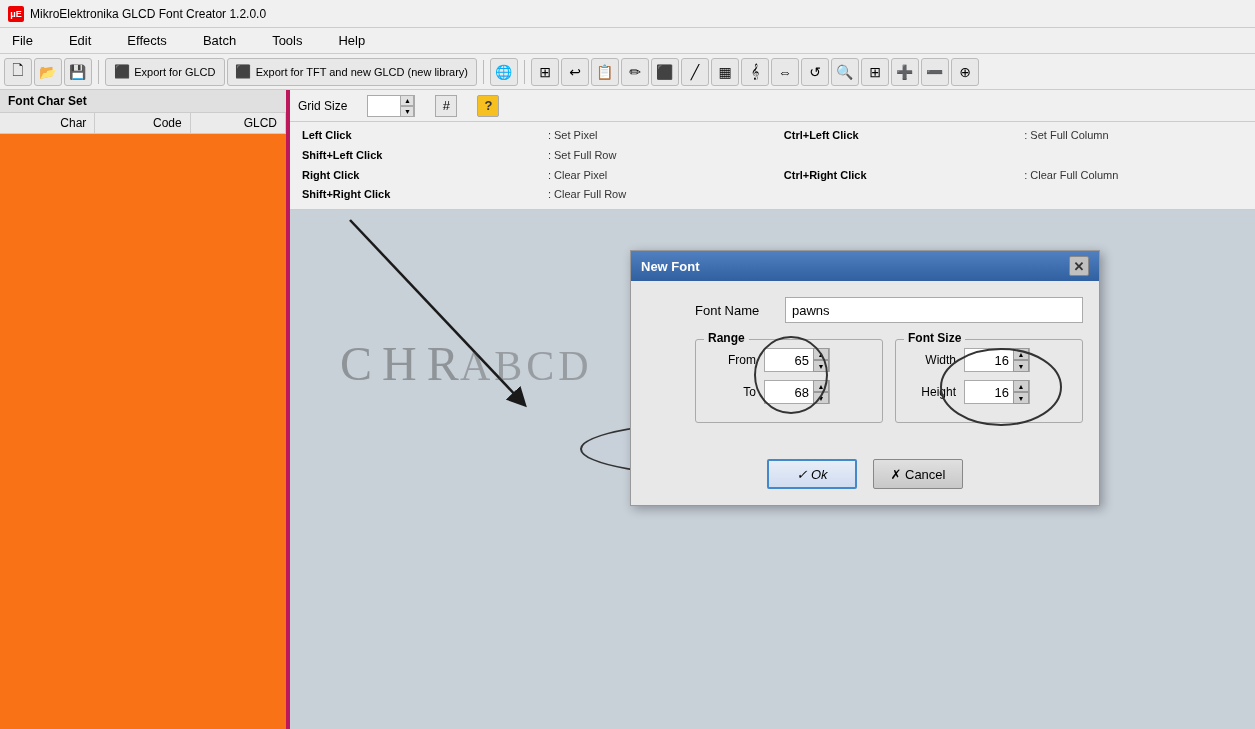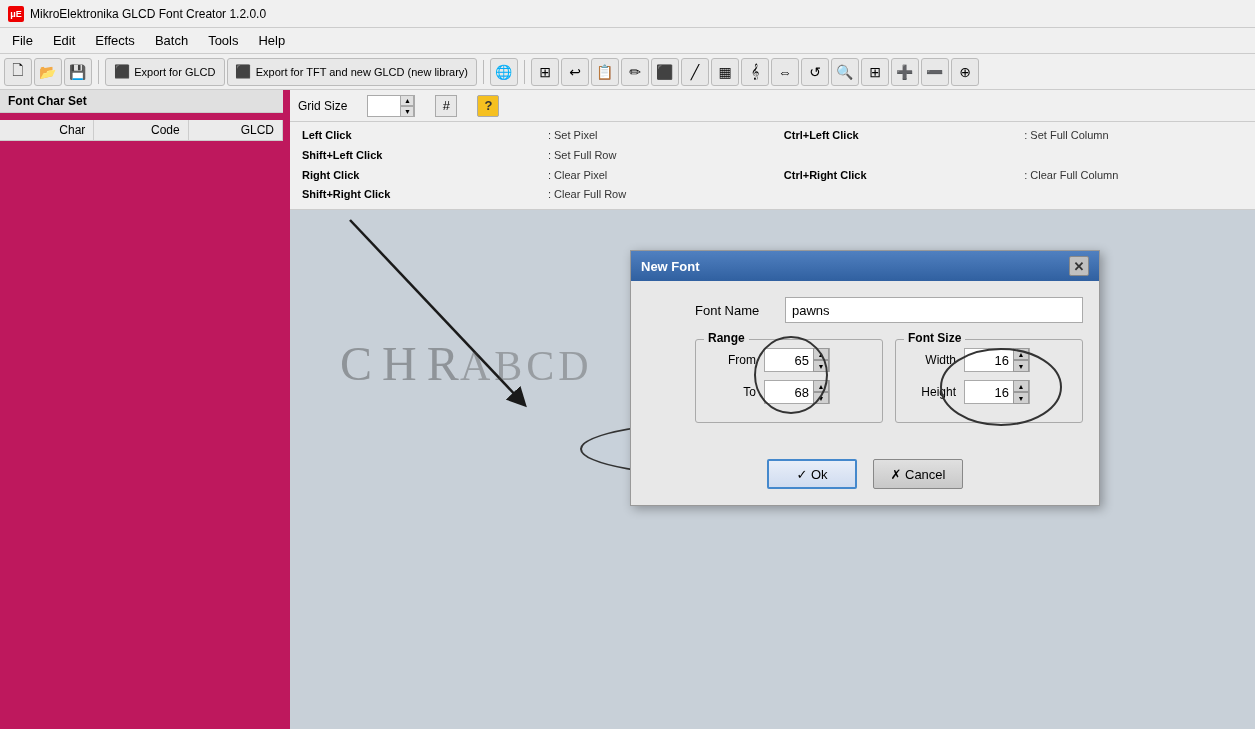--- a/index.html
+++ b/index.html
@@ -25,21 +25,21 @@
     }
 
     
     #menu-bar {
       background: #f0f0f0;
       height: 26px;
       display: flex;
       align-items: center;
       padding: 0 4px;
       border-bottom: 1px solid #ccc;
-      gap: 4px;
+      gap: 20px;
     }
     .menu-item {
       padding: 3px 8px;
       cursor: pointer;
       border-radius: 3px;
     }
 
     
     #toolbar {
       background: #f0f0f0;
@@ -77,25 +77,24 @@
 
     
     #main {
       display: flex;
       height: calc(729px - 28px - 26px - 36px);
     }
 
     
     #left-panel {
       width: 290px;
-      background: #be185d;
-      border-right: 7px solid #be185d;
+      background: #f97316;
+      border-right: 4px solid #be185d;
       display: flex;
       flex-direction: column;
-      gap: 7px;
     }
     #font-char-header {
       background: #e0e0e0;
       padding: 4px 8px;
       font-size: 12px;
       font-weight: bold;
       border-bottom: 1px solid #ccc;
     }
     #col-headers {
       display: flex;
@@ -347,20 +346,21 @@
       display: flex;
       align-items: center;
       justify-content: center;
       gap: 4px;
       border-radius: 2px;
     }
     .dialog-btn.ok-btn {
       border-color: #4488cc;
       background: linear-gradient(to bottom, #e8eef8, #d0dcf0);
       border: 2px solid #4488cc;
+      font-style: italic;
     }
     .dialog-btn.cancel-btn {
       border-color: #888;
     }
 
     
     .groupbox {
       border: 1px solid #aaa;
       border-radius: 3px;
       padding: 8px 10px 10px;

